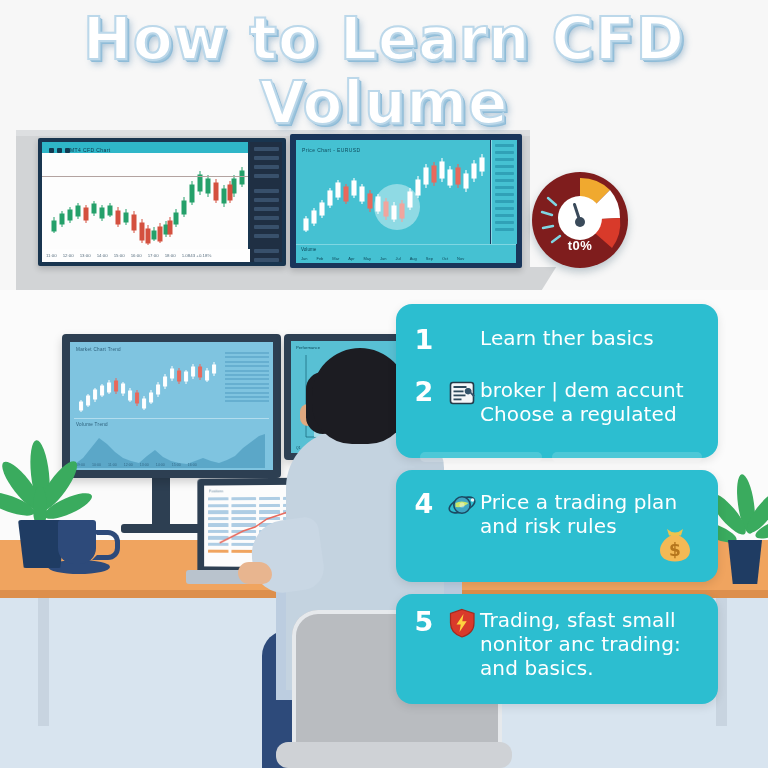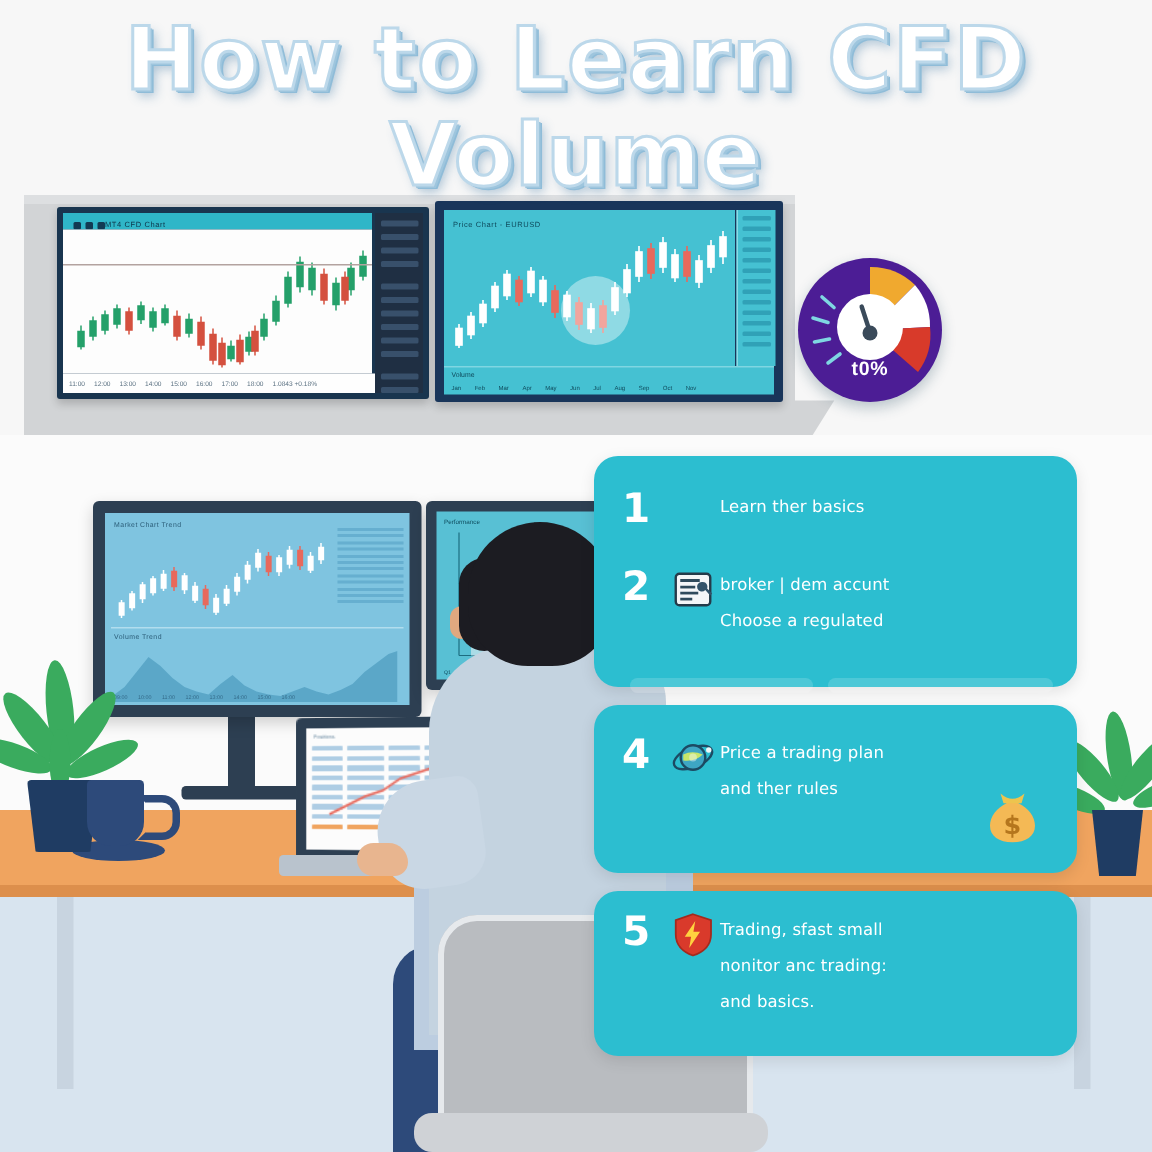--- a/index.html
+++ b/index.html
@@ -181,21 +181,21 @@
     background: rgba(255,255,255,0.40);
     z-index:3;
   }
 
   
   .gauge {
     position:absolute;
     left:532px; top:172px;
     width:96px; height:96px;
     border-radius:50%;
-    background:#4c1d95;
+    background:#7f1d1d;
     z-index:12;
     box-shadow: 0 4px 9px rgba(30,70,90,0.28);
     overflow:hidden;
   }
   .gauge-inner {
     position:absolute; left:26px; top:24px;
     width:44px; height:44px; border-radius:50%;
     background:#ffffff;
   }
   .gauge-needle {
@@ -458,21 +458,21 @@
     text-align:center;
     line-height:28px;
     font-family:"DejaVu Sans", sans-serif;
   }
   .step-icon {
     flex:0 0 36px;
     width:36px; height:30px;
     display:flex; align-items:center; justify-content:center;
   }
   .step-text {
-    font-size:11px;
+    font-size:20px;
     line-height:24px;
     color:#ffffff;
     letter-spacing:0.1px;
     font-family:"DejaVu Sans", sans-serif;
   }
   .no-icon-pad { flex:0 0 36px; }
 
   .money-bag {
     position:absolute; left:652px; top:522px;
     width:46px; height:46px; z-index:33;
@@ -970,21 +970,21 @@
         <svg width="30" height="26" viewBox="0 0 30 26">
           <ellipse cx="15" cy="13" rx="13.5" ry="6.5" transform="rotate(-22 15 13)" fill="none" stroke="#1c4a63" stroke-width="1.6"></ellipse>
           <circle cx="15" cy="13" r="8.2" fill="#3ea6c4" stroke="#1c4a63" stroke-width="1.6"></circle>
           <path d="M8.5 11 q6 -3 13 0 q-5 5 -13 4 z" fill="#c8e66a"></path>
           <circle cx="15" cy="13" r="2.6" fill="#f2f7f8" opacity="0.45"></circle>
           <circle cx="25.5" cy="8" r="1.8" fill="#eef5f7"></circle>
         </svg>
       </div>
       <div>
         <div class="step-text">Price a trading plan</div>
-        <div class="step-text">and ther rules</div>
+        <div class="step-text">and risk rules</div>
       </div>
     </div>
   </div>
 
   <div class="money-bag">
     <svg width="46" height="46" viewBox="0 0 46 46">
       <path d="M17 9 l2.5 4 h7 L29 9 l-2 4.5 c6.5 3 11 9 11 15 0 7-6 11-15 11 s-15-4-15-11 c0-6 4.5-12 11-15 z" fill="#f4b955"></path>
       <path d="M15 7 q4 3.5 8 3.5 T31 7 l-2 6.5 h-12 z" fill="#edc44e"></path>
       <text x="23" y="34" font-family="DejaVu Sans, sans-serif" font-size="17" font-weight="bold" fill="#b5761d" text-anchor="middle">$</text>
     </svg>

